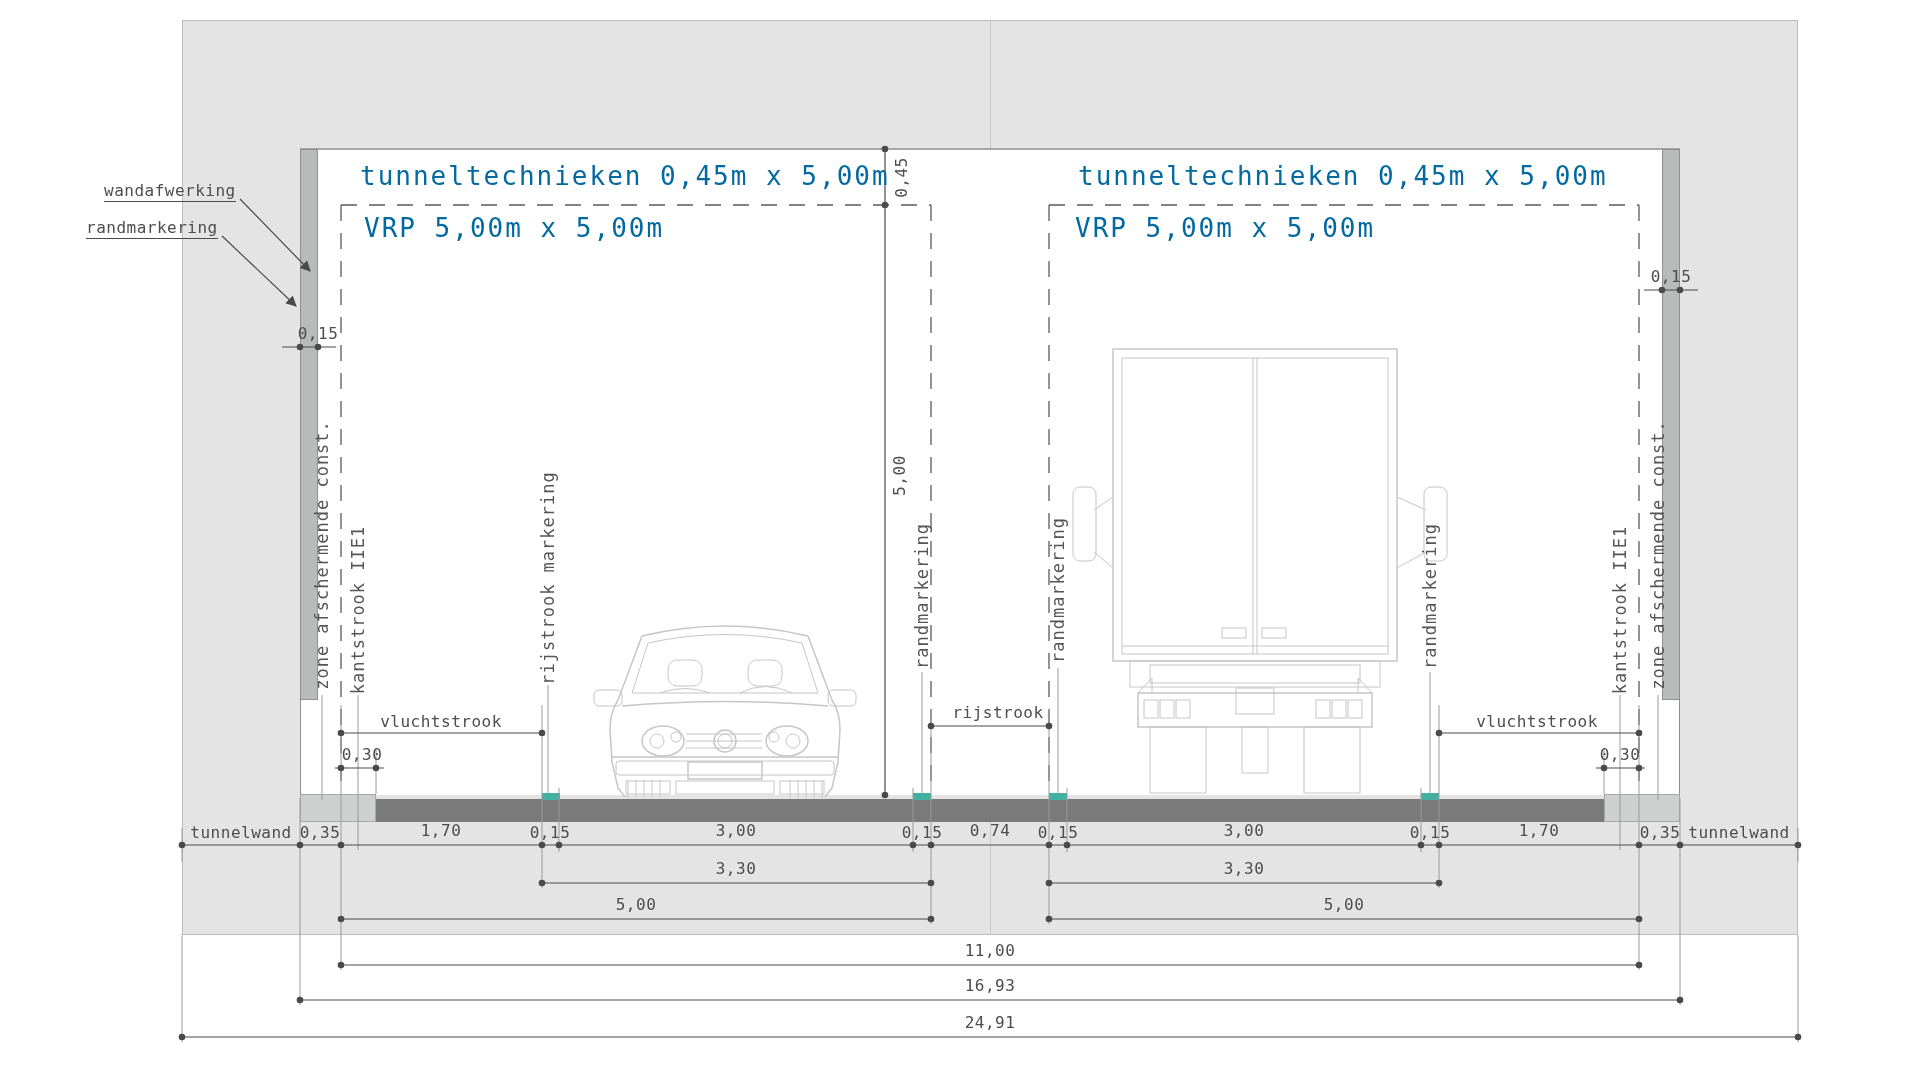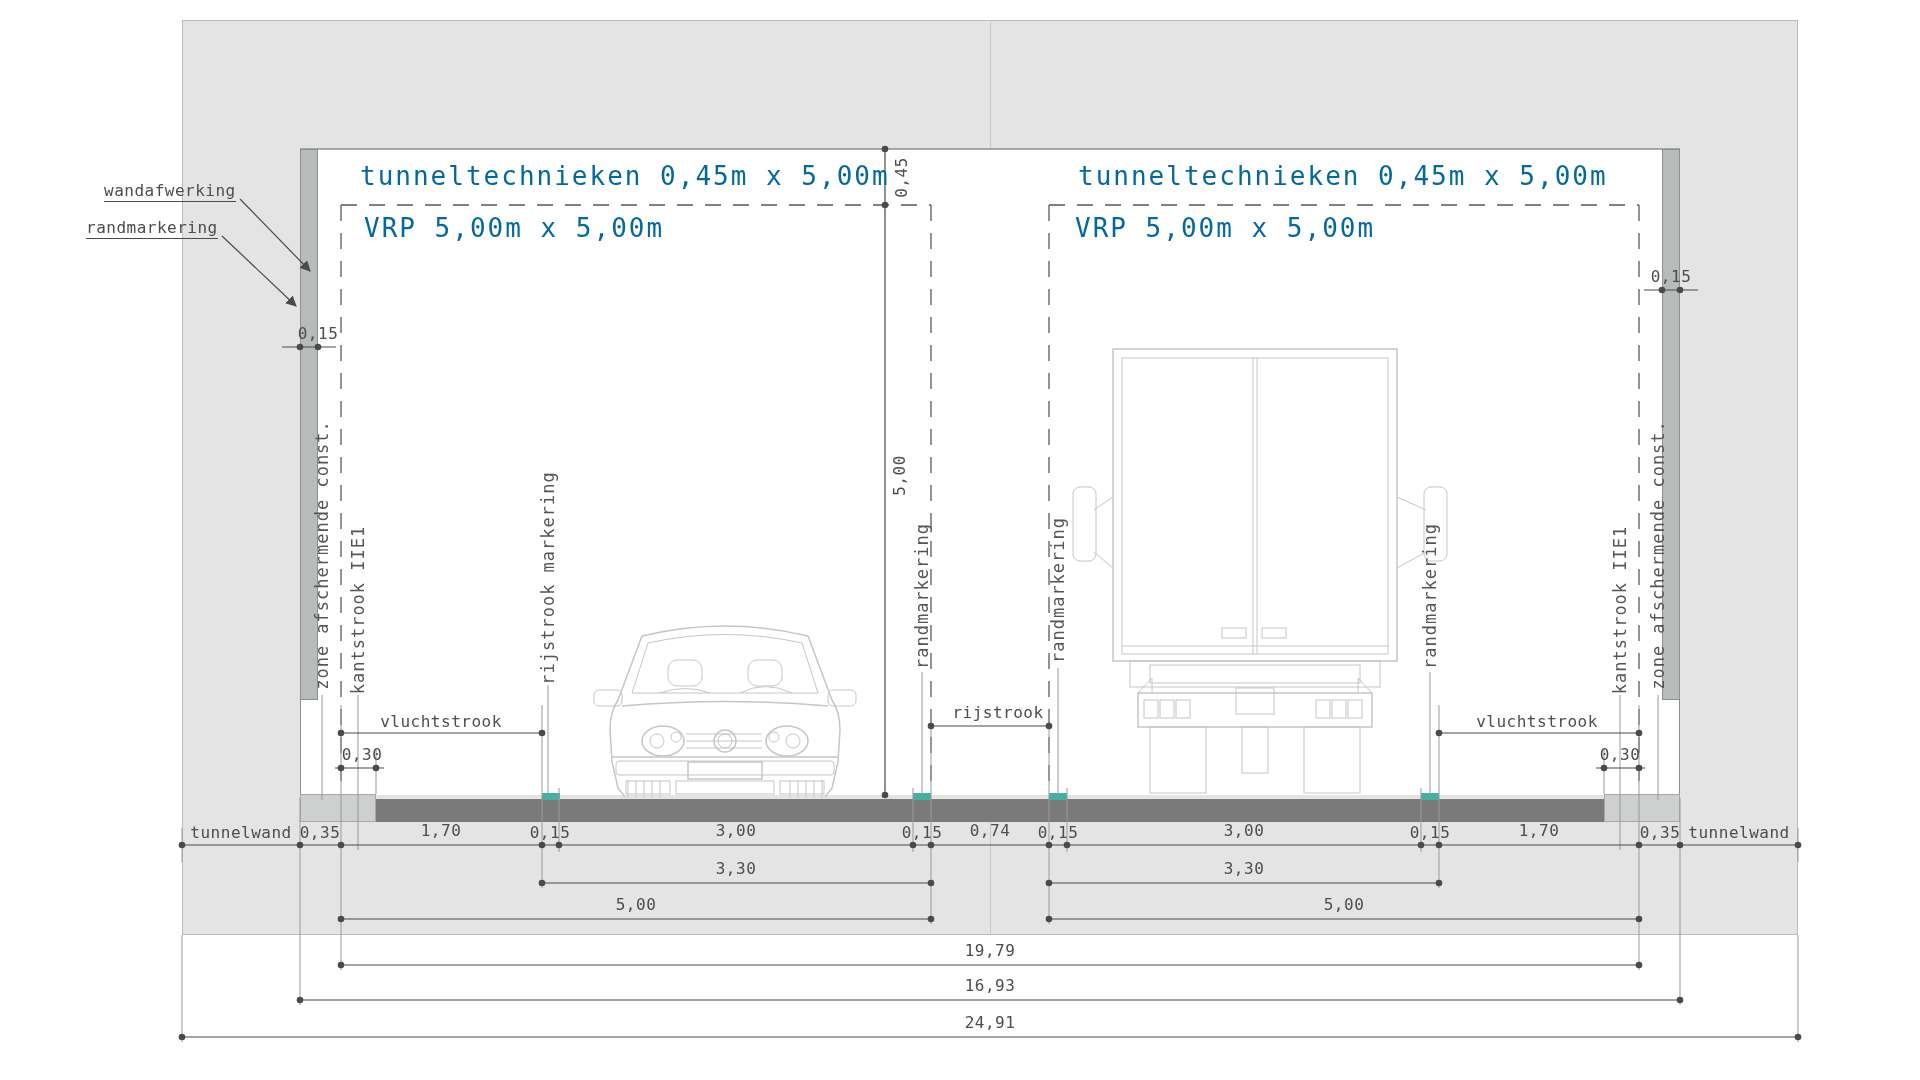--- a/index.html
+++ b/index.html
@@ -355,21 +355,21 @@
   <div class="lb t-dim" style="left:1244px;top:868px;">
     <span>3,30</span>
     </div>
   <div class="lb t-dim" style="left:636px;top:904px;">
     <span>5,00</span>
     </div>
   <div class="lb t-dim" style="left:1344px;top:904px;">
     <span>5,00</span>
     </div>
   <div class="lb t-dim" style="left:990px;top:950px;">
-    <span>19,79</span>
+    <span>11,00</span>
     </div>
   <div class="lb t-dim" style="left:990px;top:985px;">
     <span>16,93</span>
     </div>
   <div class="lb t-dim" style="left:990px;top:1022px;">
     <span>24,91</span>
     </div>
 
 </div>
 

